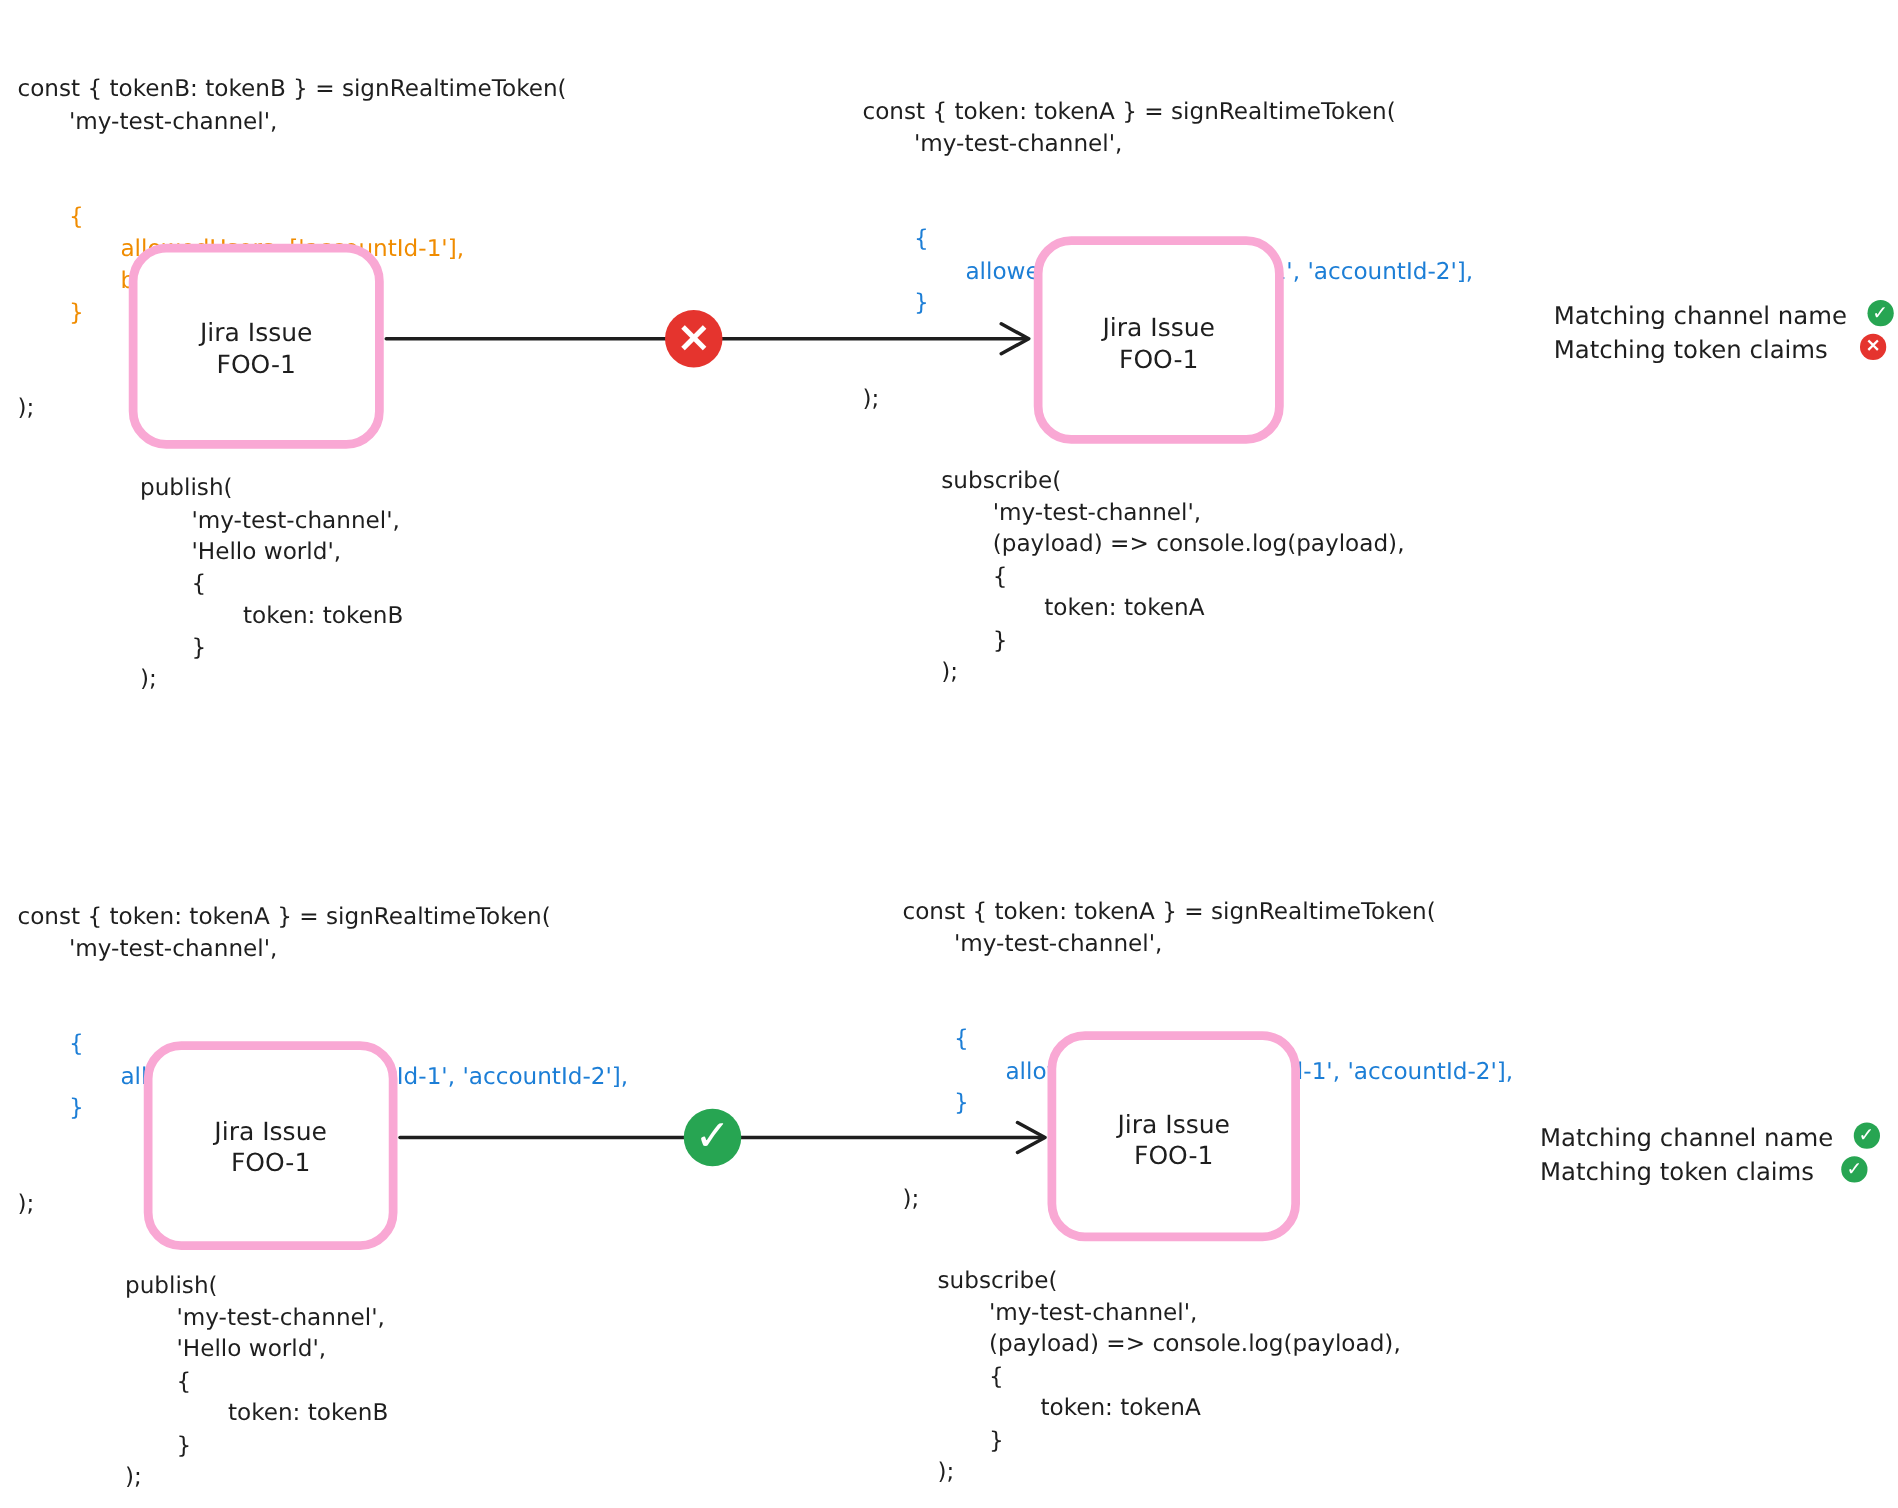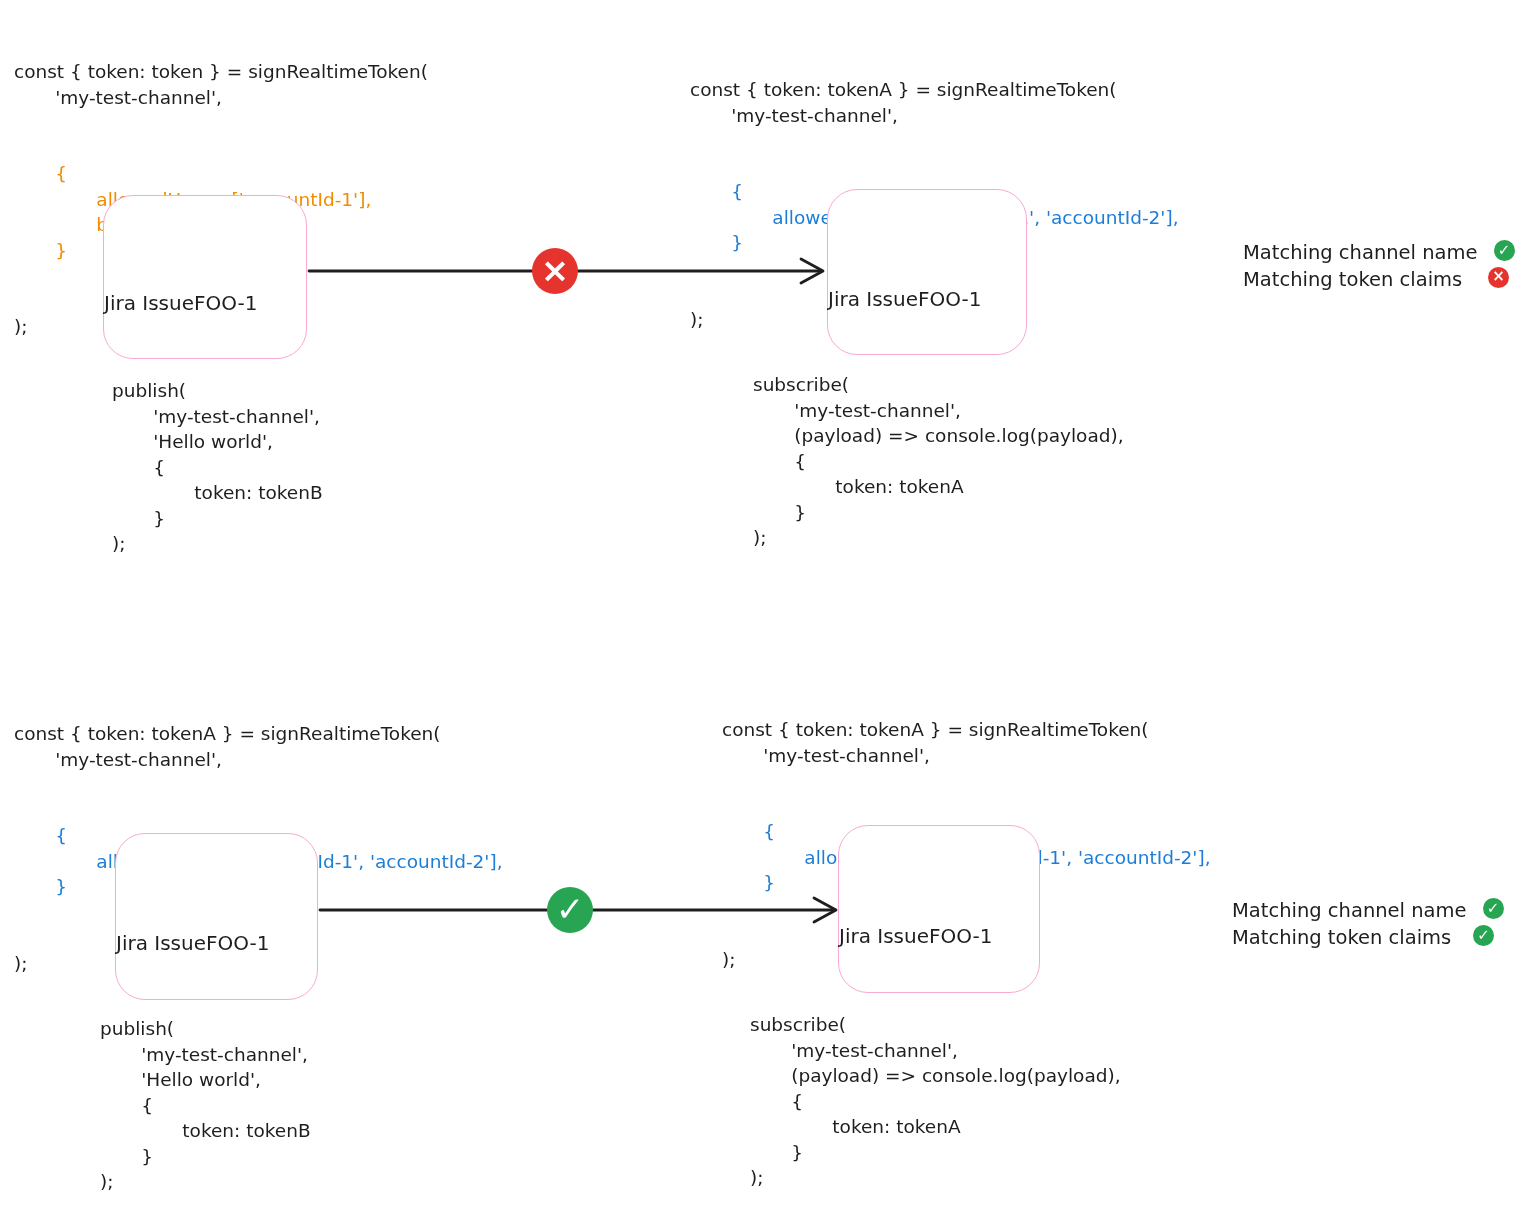--- a/index.html
+++ b/index.html
@@ -9,22 +9,22 @@
   }
   .code{
     position:absolute;margin:0;white-space:pre;
     font-family:"DejaVu Sans",sans-serif;
     font-size:18.5px;line-height:25.5px;color:#1e1e1e;
   }
   .code-part{margin:0;white-space:pre;font-family:inherit;}
   [data-color="orange"]{color:var(--orange);}
   [data-color="blue"]{color:var(--blue);}
   .node{
-    position:absolute;border:1px solid #f9a8d4;border-radius:30px;
-    background:#ffffff;display:flex;flex-direction:row;align-items:center;
+    position:absolute;border:7px solid #f9a8d4;border-radius:30px;
+    background:#ffffff;display:flex;flex-direction:column;align-items:center;
     font-size:20px;line-height:25px;text-align:center;box-sizing:border-box;
   }
   .arrow{position:absolute;}
   .arrow svg{display:block;}
   .circle-icon{
     border-radius:50%;color:#fff;font-weight:bold;
     display:flex;align-items:center;justify-content:center;
   }
   .circle-icon.big{position:absolute;top:0;width:46px;height:46px;font-size:34px;}
   .circle-icon.small{width:21px;height:21px;font-size:15px;flex:0 0 auto;}
@@ -37,21 +37,21 @@
   .legend-row .label{white-space:nowrap;}
 </style>
 </head>
 <body>
 
 <div class="canvas">
 
   <div>
 
     <div class="code" style="left:14px;top:8px;">
-      <pre class="code-part">const { token: token } = signRealtimeToken(
+      <pre class="code-part">const { tokenB: tokenB } = signRealtimeToken(
        'my-test-channel',</pre>
       <pre class="code-part" data-color="orange">       {
               allowedUsers: ['accountId-1'],
               boardId: '100'
        }</pre>
       <pre class="code-part">);</pre>
     </div>
 
     <div class="code" style="left:690px;top:26px;">
       <pre class="code-part">const { token: tokenA } = signRealtimeToken(

